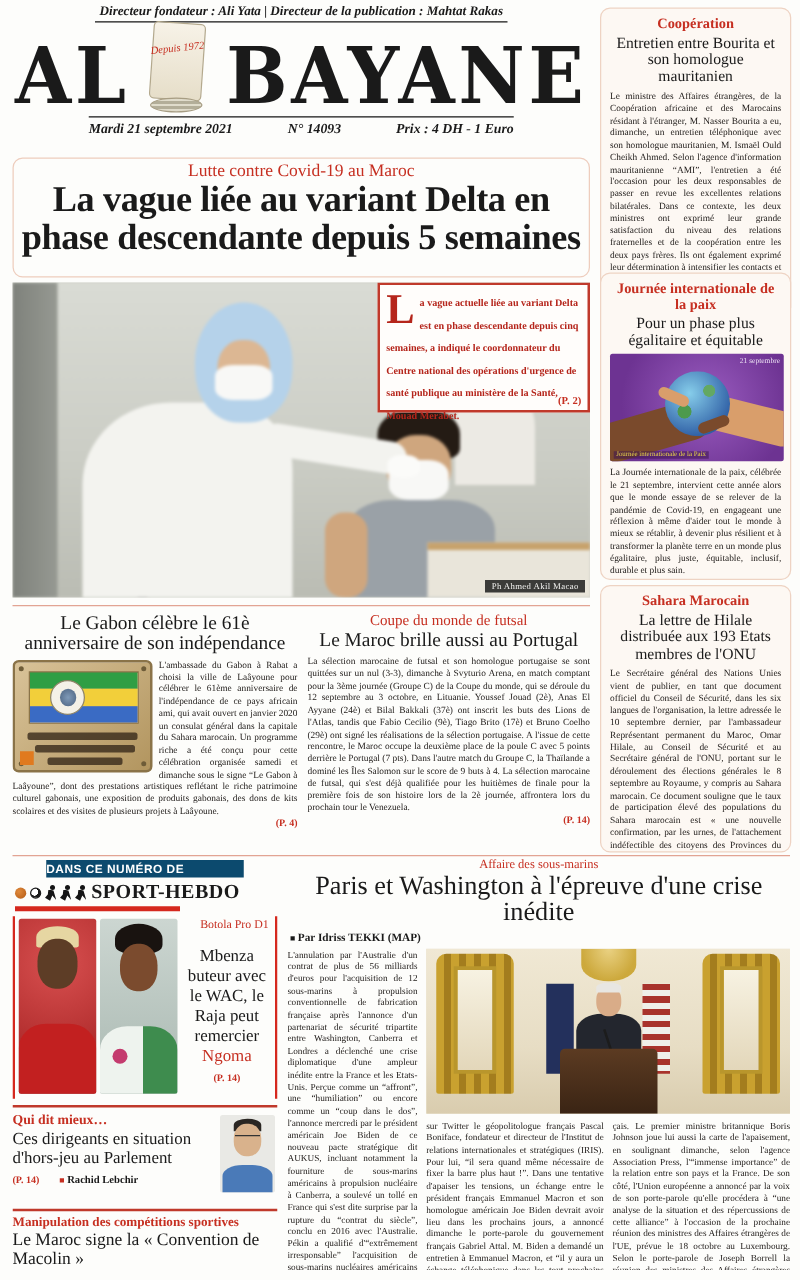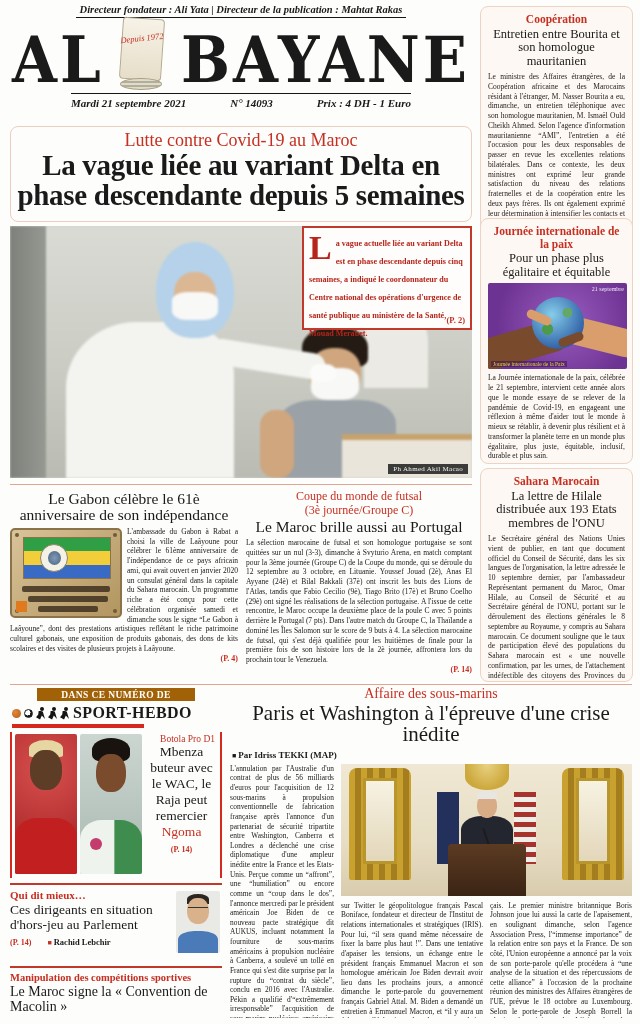--- a/index.html
+++ b/index.html
@@ -36,21 +36,21 @@
   .peace-hand-r { position:absolute; right:-14px; top:38px; width:96px; height:28px; background:#d99e6b; border-radius:18px; transform:rotate(14deg); }
   .peace-globe { position:absolute; left:50%; top:46%; transform:translate(-50%,-50%); width:52px; height:52px; border-radius:50%;
     background: radial-gradient(circle at 30% 62%, #4d9a4d 0 11%, rgba(0,0,0,0) 12%),
                 radial-gradient(circle at 68% 30%, #63a863 0 9%, rgba(0,0,0,0) 10%),
                 radial-gradient(circle at 38% 34%, #86cdea, #2f5fa5 75%); }
   .peace-finger { position:absolute; width:26px; height:9px; background:#d99e6b; border-radius:6px; }
   .peace-cap-bottom { position:absolute; left:3px; bottom:2px; color:#e8d44a; font-size:5.5px; background:rgba(60,20,80,0.55); padding:0 2px; }
 
   
   #headline-box { position:absolute; left:10px; top:126px; width:462px; height:96px; border:1px solid #eecdbd; border-radius:8px; text-align:center; padding-top:3px; }
-  .lead-kicker { color:#c62f21; font-size:18px; }
+  .lead-kicker { color:#c62f21; font-size:14px; }
   .lead-headline { font-size:29px; font-weight:bold; line-height:1.02; letter-spacing:-0.3px; }
 
   
   #lead-photo { position:absolute; left:10px; top:226px; width:462px; height:252px; overflow:hidden; background:#cfd1ca; }
   .photo-art { position:absolute; inset:0; filter:blur(1.1px); }
   .shape { position:absolute; }
   .lp-bg { inset:0; background:linear-gradient(180deg,#d9dbd4 0%,#cbcdc5 55%,#babcb3 100%); }
   .lp-door { left:0; top:0; width:36px; height:252px; background:linear-gradient(90deg,#7e817b,#969992); }
   .lp-bgwoman-hijab { right:58px; top:42px; width:36px; height:42px; background:#f3f2ee; border-radius:50% 50% 40% 40%; }
   .lp-bgwoman-face { right:64px; top:56px; width:24px; height:24px; background:#d8b28c; border-radius:45%; }
@@ -96,21 +96,21 @@
   .gflag { position:absolute; left:12px; top:8px; width:86px; height:40px; box-shadow:0 0 0 1px #8a7348; }
   .gflag-row { height:33.33%; }
   .gf-green { background:#2f9e44; } .gf-yellow { background:#f2cf3a; } .gf-blue { background:#3a6bc4; }
   .gbadge { position:absolute; left:28px; top:14px; width:28px; height:28px; background:#f4f1e7; border:1px solid #8f8568; border-radius:50%; }
   .gbadge-core { position:absolute; left:7px; top:6px; width:13px; height:14px; background:radial-gradient(#7f9ab8,#4a617e); border-radius:50%; }
   .gtext-line { position:absolute; left:10px; height:6px; background:#37291a; opacity:0.8; border-radius:2px; }
   .orange-sq { position:absolute; left:4px; bottom:4px; width:11px; height:11px; background:#e07a1f; }
 
   
   #sport { position:absolute; left:10px; top:688px; width:212px; height:330px; overflow:hidden; }
-  .banner { background:#a16207; color:#fff; width:158px; margin:0 auto; text-align:center; font-weight:bold; font-size:9.5px; letter-spacing:0.4px; padding:2px 0 1px; text-transform:uppercase; font-family:Liberation Serif, serif; }
+  .banner { background:#0c4a6e; color:#fff; width:158px; margin:0 auto; text-align:left; font-weight:bold; font-size:9.5px; letter-spacing:0.4px; padding:2px 0 1px; text-transform:uppercase; font-family:Liberation Sans, sans-serif; }
   .sh-title-row { display:flex; align-items:center; gap:4px; margin-top:3px; padding-left:2px; }
   .sh-icons { display:flex; align-items:center; gap:3px; }
   .ball { width:9px; height:9px; border-radius:50%; }
   .basketball { background:radial-gradient(circle at 35% 35%, #e08a3c, #b35a14); }
   .soccer { background:radial-gradient(circle at 38% 38%, #ffffff 45%, #1c1c1c 48%); border:1px solid #1c1c1c; }
   .runner { position:relative; width:9px; height:13px; }
   .runner::before { content:""; position:absolute; left:4px; top:0; width:4px; height:4px; background:#151515; border-radius:50%; }
   .runner::after { content:""; position:absolute; left:0; top:4px; width:9px; height:9px; background:#151515; clip-path:polygon(30% 0,75% 10%,100% 95%,65% 55%,45% 100%,0 75%,25% 45%); }
   .sh-title { font-size:16px; font-weight:bold; letter-spacing:0.4px; }
   .sh-underline { height:4px; background:#d5281e; width:132px; margin:2px 0 4px 2px; }
@@ -121,21 +121,21 @@
   .p1-hair { left:14px; top:6px; width:34px; height:17px; background:#e6d6a2; border-radius:50% 50% 10% 10%; }
   .p1-face { left:15px; top:16px; width:32px; height:40px; background:#5d3d26; border-radius:45%; }
   .p1-jersey { left:0; bottom:0; width:62px; height:56px; background:#c22020; border-radius:35% 35% 0 0; }
   #player2 { background:linear-gradient(#ccd6d1,#a9b8b1); }
   .p2-hair { left:12px; top:4px; width:38px; height:24px; background:#191310; border-radius:50% 50% 30% 30%; }
   .p2-face { left:16px; top:20px; width:30px; height:38px; background:#7b4b2e; border-radius:45%; }
   .p2-jersey { left:0; bottom:0; width:62px; height:54px; background:linear-gradient(90deg,#eef3ee 55%, #3e8c4e 56%); border-radius:35% 35% 0 0; }
   .p2-patch { left:10px; bottom:24px; width:12px; height:12px; background:#c43b6e; border-radius:50%; }
   .botola-right { flex:1; text-align:center; }
   .botola-kicker { color:#c62f21; font-size:9.5px; font-weight:normal; text-align:right; padding-right:2px; }
-  .botola-headline { font-size:13.5px; line-height:1.18; }
+  .botola-headline { font-size:13.5px; line-height:1.18; margin-top:12px; }
   .ngoma { color:#c62f21; }
   .botola-page { color:#c62f21; font-size:8px; font-weight:bold; margin-top:5px; }
   .sh-rule { border-top:2px solid #c0392b; margin:5px 0 4px; }
   .qdm { position:relative; min-height:72px; }
   .qdm-kicker { color:#c62f21; font-size:11px; font-weight:bold; }
   .qdm-headline { font-size:13.5px; line-height:1.12; width:150px; margin-top:1px; }
   .qdm-meta { display:flex; align-items:center; gap:16px; margin-top:5px; }
   .qdm-page { color:#c62f21; font-size:8px; font-weight:bold; }
   .qdm-author { font-size:8.5px; font-weight:bold; }
   .sq { color:#c62f21; font-size:7px; margin-right:2px; }
@@ -143,21 +143,21 @@
   .po-hair { left:11px; top:3px; width:22px; height:10px; background:#2a2622; border-radius:50% 50% 0 0; }
   .po-face { left:11px; top:7px; width:22px; height:26px; background:#d9b28c; border-radius:45%; }
   .po-glasses { left:12px; top:16px; width:20px; height:4px; border-top:1.5px solid #333; }
   .po-shirt { left:2px; bottom:0; width:40px; height:22px; background:#4a7ab8; border-radius:40% 40% 0 0; }
   .macolin { text-align:left; margin-top:3px; }
   .macolin-kicker { color:#c62f21; font-size:10.5px; font-weight:bold; }
   .macolin-headline { font-size:14px; line-height:1.1; margin:1px 0 3px; }
 
   
   #subs { position:absolute; left:230px; top:686px; width:402px; height:332px; overflow:hidden; }
-  .subs-kicker { color:#c62f21; font-size:14px; text-align:center; }
+  .subs-kicker { color:#c62f21; font-size:10px; text-align:center; }
   .subs-headline { font-size:21px; text-align:center; line-height:1.02; margin:1px 0 4px; }
   .subs-byline { font-size:9px; font-weight:bold; margin:0 0 4px 2px; }
   .subs-grid { display:flex; gap:7px; }
   .subs-col { font-size:7.4px; line-height:1.3; text-align:justify; color:#24201e; overflow:hidden; }
   #subs-col1 { width:104px; height:262px; flex:none; }
   .subs-right { flex:1; }
   .subs-photo { position:relative; height:132px; overflow:hidden; background:#e9e1cd; }
   .bp-bg { inset:0; background:linear-gradient(180deg,#f0e8d4 0%,#e7ddc4 60%,#d9ccae 100%); }
   .bp-drape { top:4px; width:62px; height:112px; background:repeating-linear-gradient(90deg,#c9a12f 0 6px,#a37d1e 6px 12px); border-radius:8px 8px 2px 2px; }
   .bp-drape.left { left:8px; } .bp-drape.right { right:8px; }
@@ -285,21 +285,20 @@
       <span class="gtext-line" style="top:66px; width:80px; left:16px;"></span>
       <span class="gtext-line" style="top:76px; width:60px; left:26px;"></span>
       <span class="orange-sq"></span>
     </div>
     <div class="sec-body">L'ambassade du Gabon à Rabat a choisi la ville de Laâyoune pour célébrer le 61ème anniversaire de l'indépendance de ce pays africain ami, qui avait ouvert en janvier 2020 un consulat général dans la capitale du Sahara marocain. Un programme riche a été conçu pour cette célébration organisée samedi et dimanche sous le signe “Le Gabon à Laâyoune”, dont des prestations artistiques reflétant le riche patrimoine culturel gabonais, une exposition de produits gabonais, des dons de kits scolaires et des visites de plusieurs projets à Laâyoune.</div>
     <div class="sec-page">(P. 4)</div>
   </div>
 
   <div class="mid-sec" id="futsal">
     <div class="sec-kicker">Coupe du monde de futsal</div>
-    <div class="sec-kicker">(3è journée/Groupe C)</div>
     <div class="sec-headline">Le Maroc brille aussi au Portugal</div>
     <div class="sec-body">La sélection marocaine de futsal et son homologue portugaise se sont quittées sur un nul (3-3), dimanche à Svyturio Arena, en match comptant pour la 3ème journée (Groupe C) de la Coupe du monde, qui se déroule du 12 septembre au 3 octobre, en Lituanie. Youssef Jouad (2è), Anas El Ayyane (24è) et Bilal Bakkali (37è) ont inscrit les buts des Lions de l'Atlas, tandis que Fabio Cecilio (9è), Tiago Brito (17è) et Bruno Coelho (29è) ont signé les réalisations de la sélection portugaise. A l'issue de cette rencontre, le Maroc occupe la deuxième place de la poule C avec 5 points derrière le Portugal (7 pts). Dans l'autre match du Groupe C, la Thaïlande a dominé les Îles Salomon sur le score de 9 buts à 4. La sélection marocaine de futsal, qui s'est déjà qualifiée pour les huitièmes de finale pour la première fois de son histoire lors de la 2è journée, affrontera lors du prochain tour le Venezuela.</div>
     <div class="sec-page">(P. 14)</div>
   </div>
 
   <div class="hrule" id="rule2"></div>
 
   <div id="sport">
     <div class="banner">Dans ce numéro de</div>
     <div class="sh-title-row">

